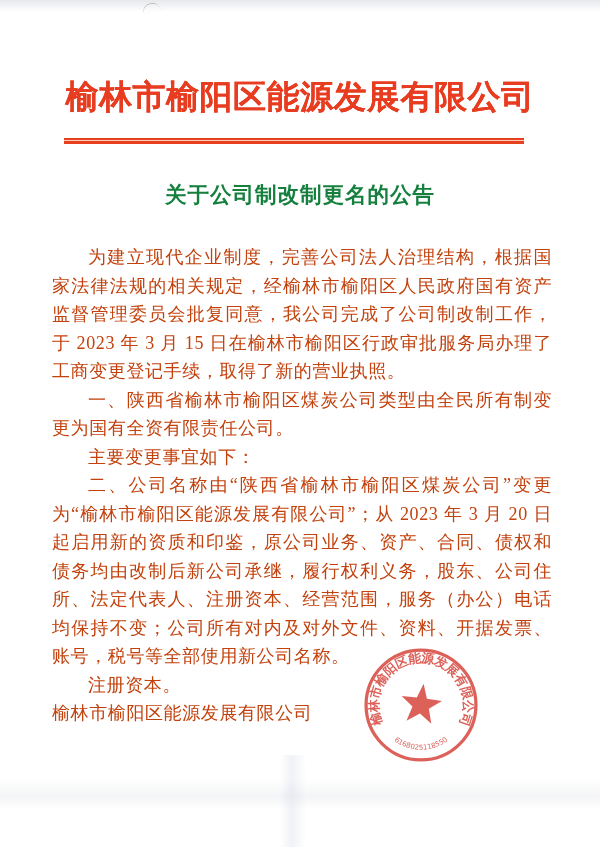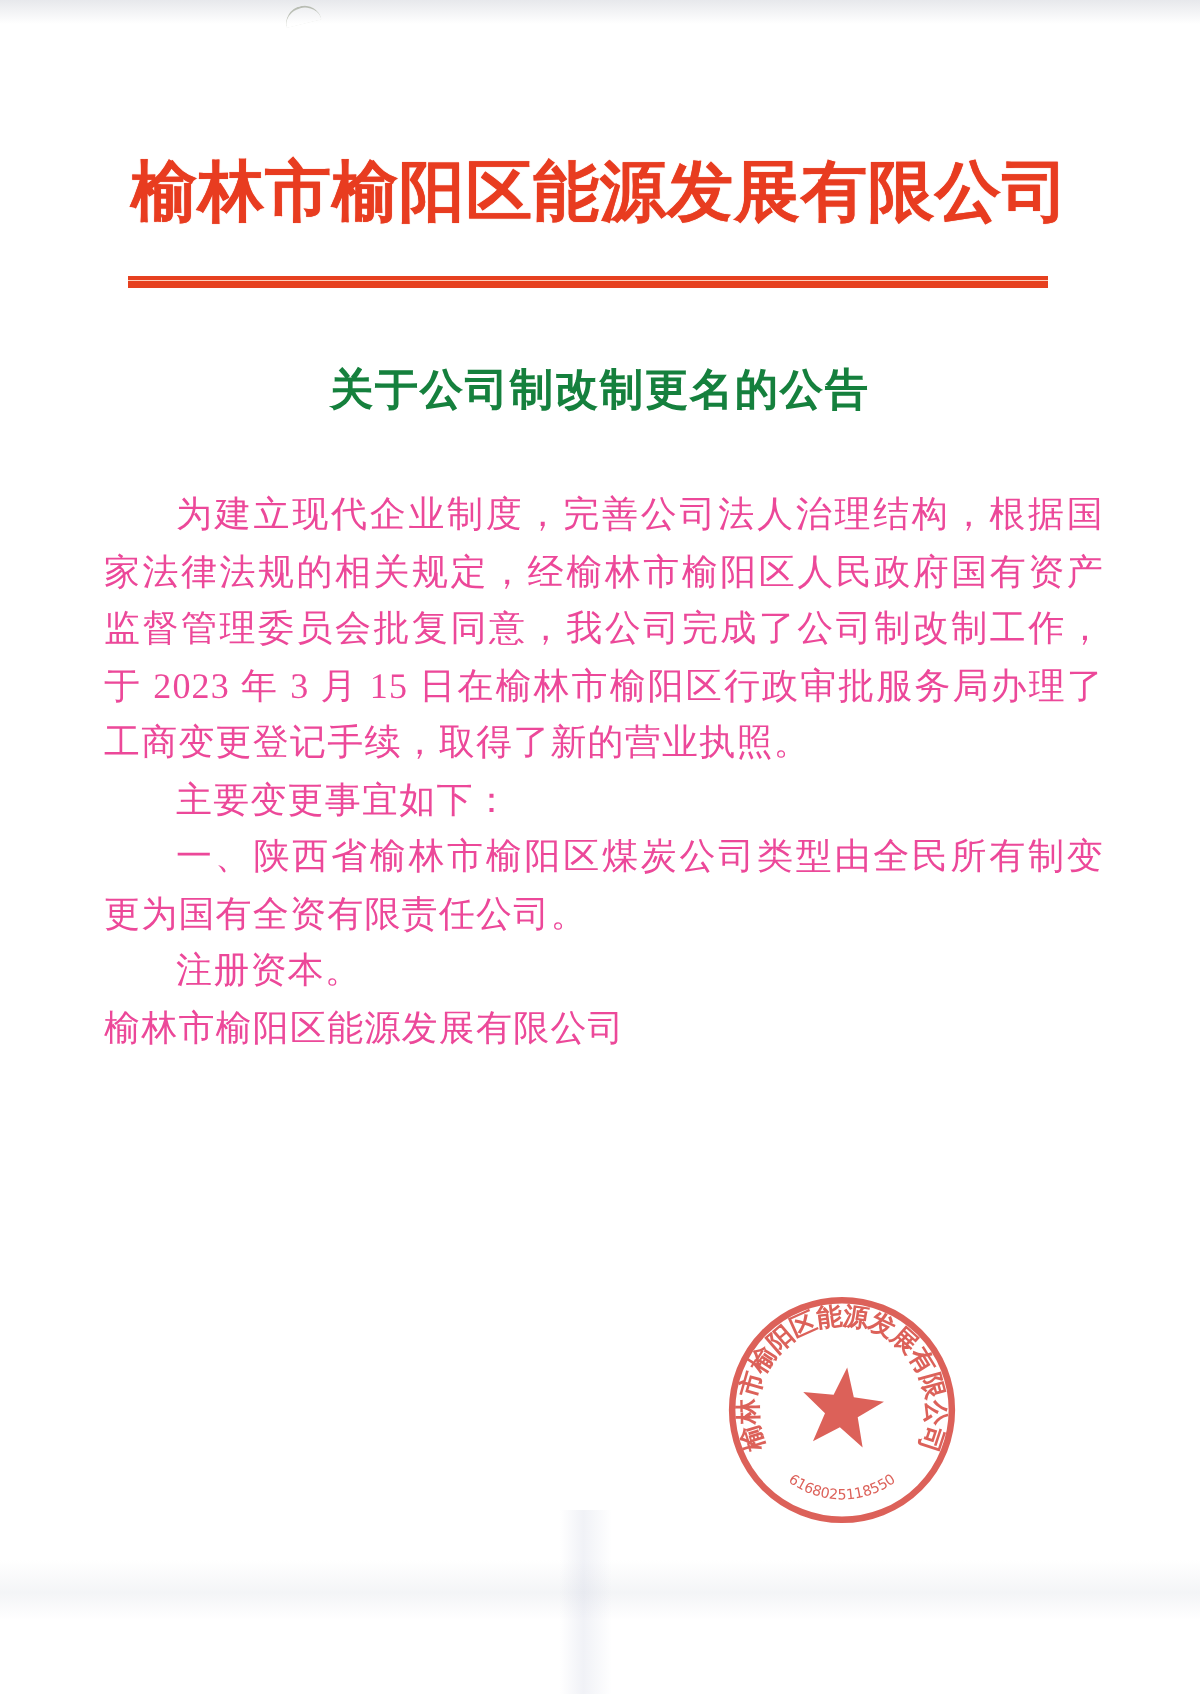--- a/index.html
+++ b/index.html
@@ -61,21 +61,21 @@
     font-weight: bold;
     color: #15803d;
     letter-spacing: 1px;
   }
 
   .content {
     margin: 33px 48px 0 52px;
     font-size: 18px;
     line-height: 28.5px;
     letter-spacing: 0.6px;
-    color: #ec4899;
+    color: #c2410c;
   }
   .content p {
     margin: 0;
     text-indent: 2em;
     text-align: justify;
   }
 
   .sig-company { text-align: right; padding-right: 30px; text-indent: 0 !important; }
   .sig-date    { text-align: right; padding-right: 59px; text-indent: 0 !important; }
 
@@ -97,22 +97,23 @@
   <div class="scratch"></div>
 
   <div class="doc-header">榆林市榆阳区能源发展有限公司</div>
 
   <div class="header-divider"></div>
 
   <div class="notice-title">关于公司制改制更名的公告</div>
 
   <div class="content">
     <p>为建立现代企业制度，完善公司法人治理结构，根据国家法律法规的相关规定，经榆林市榆阳区人民政府国有资产监督管理委员会批复同意，我公司完成了公司制改制工作，于 2023 年 3 月 15 日在榆林市榆阳区行政审批服务局办理了工商变更登记手续，取得了新的营业执照。</p>
+    <p>一、陕西省榆林市榆阳区煤炭公司类型由全民所有制变更为国有全资有限责任公司。</p>
     <p>主要变更事宜如下：</p>
-    <p>一、陕西省榆林市榆阳区煤炭公司类型由全民所有制变更为国有全资有限责任公司。</p>
+    <p>二、公司名称由“陕西省榆林市榆阳区煤炭公司”变更为“榆林市榆阳区能源发展有限公司”；从 2023 年 3 月 20 日起启用新的资质和印鉴，原公司业务、资产、合同、债权和债务均由改制后新公司承继，履行权利义务，股东、公司住所、法定代表人、注册资本、经营范围，服务（办公）电话均保持不变；公司所有对内及对外文件、资料、开据发票、账号，税号等全部使用新公司名称。</p>
     <p>注册资本。</p>
     <p class="sig-company">榆林市榆阳区能源发展有限公司</p>
   </div>
 
   <svg class="seal" viewBox="0 0 116 116" aria-hidden="true">
     <defs>
       <path id="sealTopArc" d="M 21.6 79 A 42 42 0 1 1 94.4 79" fill="none"></path>
       <path id="sealBottomArc" d="M 26.9 89.1 A 44 44 0 0 0 89.1 89.1" fill="none"></path>
     </defs>
     <circle cx="58" cy="58" r="54" fill="none" stroke="#d6453c" stroke-width="3.2"></circle>

